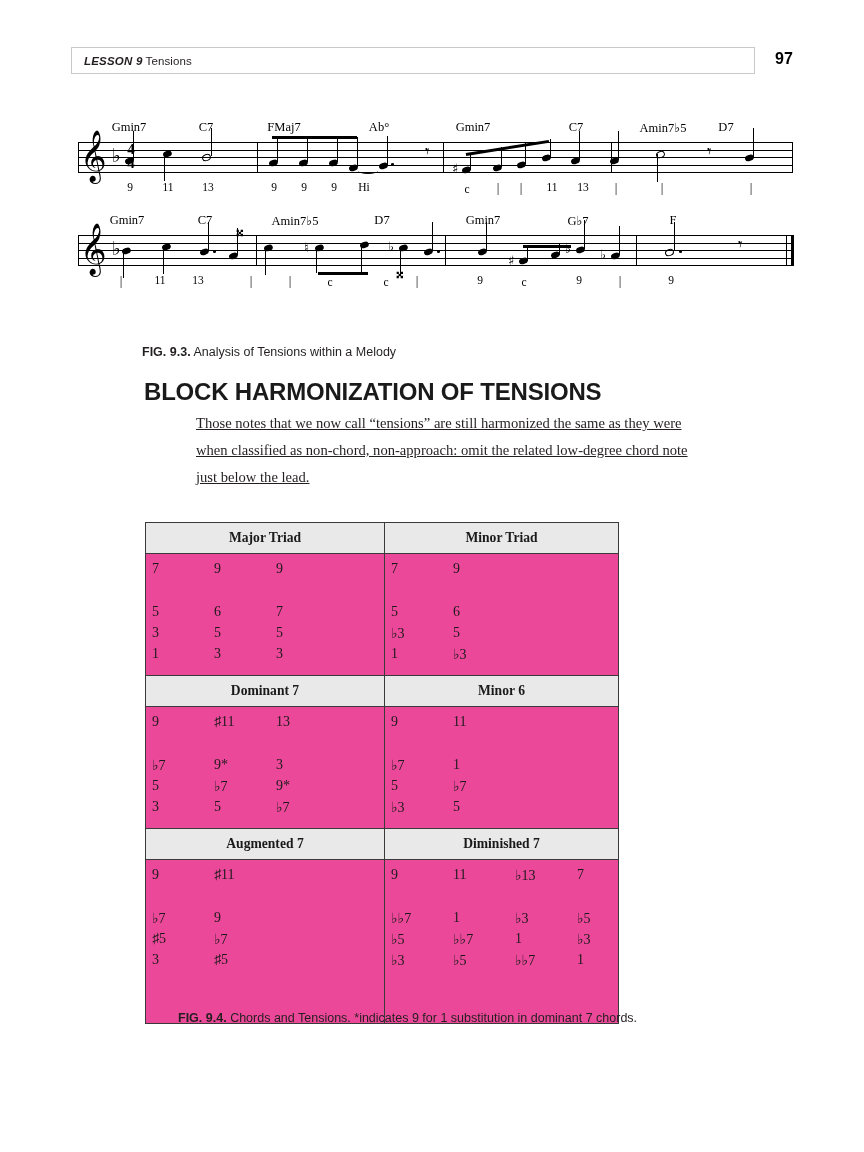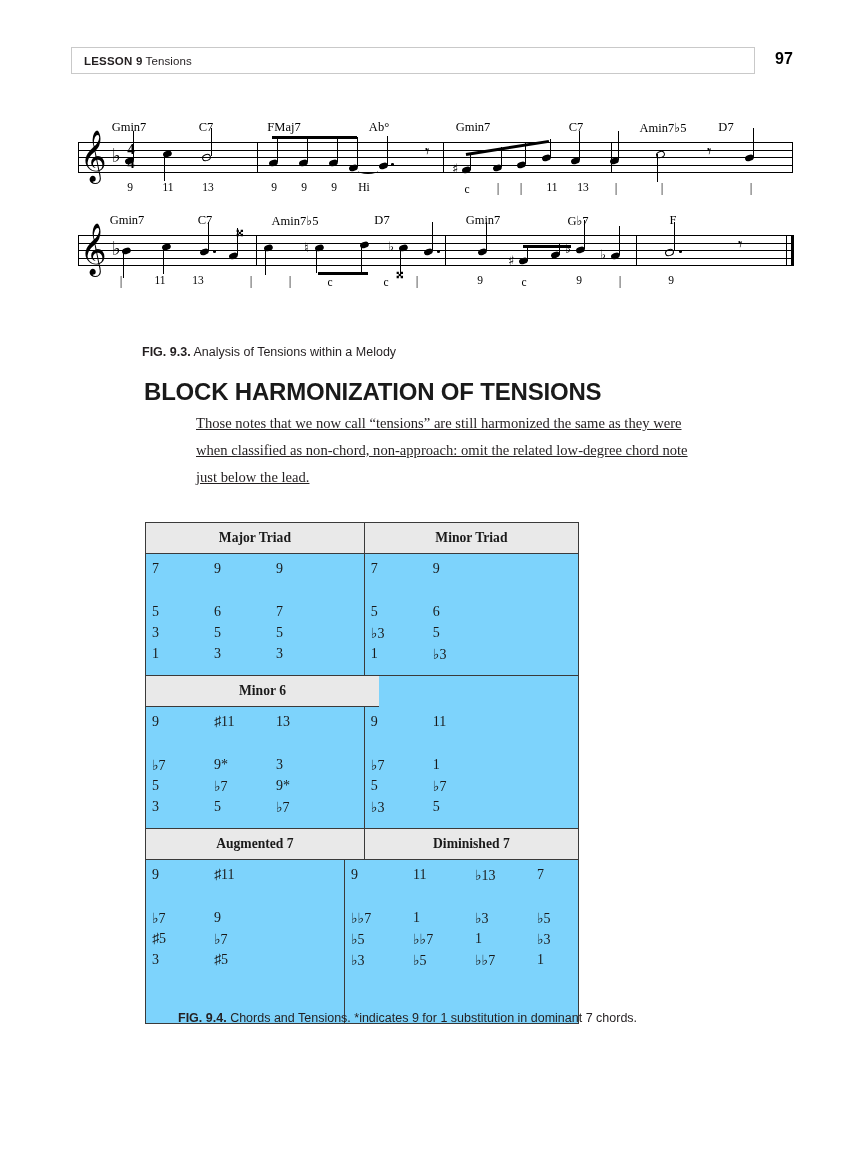--- a/index.html
+++ b/index.html
@@ -16,21 +16,21 @@
   
   .runhead{
     position:absolute;left:71px;top:47px;width:684px;height:27px;
     border:1px solid #c9c9c9;background:#fff;box-sizing:border-box;
   }
   .runhead-inner{
     position:absolute;left:12px;top:50%;transform:translateY(-50%);
     font-family:"Liberation Sans", sans-serif;font-size:11.5px;
     color:#231f20;white-space:nowrap;letter-spacing:.1px;
   }
-  .runhead-lesson{font-weight:bold;font-size:11.5px;letter-spacing:.2px;}
+  .runhead-lesson{font-weight:bold;font-size:11.5px;letter-spacing:.2px;font-style:italic;}
   .runhead-sub{font-weight:normal;}
   .folio{
     position:absolute;left:775px;top:50px;
     font-family:"Liberation Sans", sans-serif;
     font-weight:bold;font-size:16px;color:#000;
   }
 
   
   .system{position:absolute;left:0;}
   .staff{position:absolute;}
@@ -93,22 +93,22 @@
   }
   .para{
     position:absolute;font-family:"Liberation Serif", serif;
     font-size:14.6px;line-height:27px;color:#231f20;
   }
   .p1{left:196px;top:410px;width:506px;text-decoration:underline;}
   .p2{left:196px;top:484px;width:506px;text-indent:22px;}
 
   
   .tbl{
-    position:absolute;left:145px;top:522px;width:434px;
-    border:1.4px solid #3a3a3a;box-sizing:border-box;background:#7dd3fc;
+    position:absolute;left:145px;top:522px;width:474px;
+    border:1.4px solid #3a3a3a;box-sizing:border-box;background:#ec4899;
   }
   .tblrow{display:flex;width:100%;}
   .half{
     box-sizing:border-box;position:relative;
   }
   .half.left{width:239px;border-right:1.4px solid #3a3a3a;}
   .half.right{width:233px;}
   .hdr{
     background:#e9e9e9;border-bottom:1.4px solid #3a3a3a;
     text-align:center;font-family:"Liberation Serif", serif;
@@ -389,20 +389,23 @@
             </div>
           <div class="gline">
               <span class="cellv">1</span>
               <span class="cellv">♭3</span>
             </div>
         </div>
       </div>
     </div>
 
     <div class="tblrow">
+      <div class="half left">
+          <div class="hdr">Dominant 7</div>
+        </div>
       <div class="half right">
           <div class="hdr">Minor 6</div>
         </div>
     </div>
     <div class="tblrow" style="border-bottom:1.4px solid #3a3a3a;">
       <div class="half left">
         <div class="body grid">
           <div class="gline">
               <span class="cellv">9</span>
               <span class="cellv">♯11</span>

